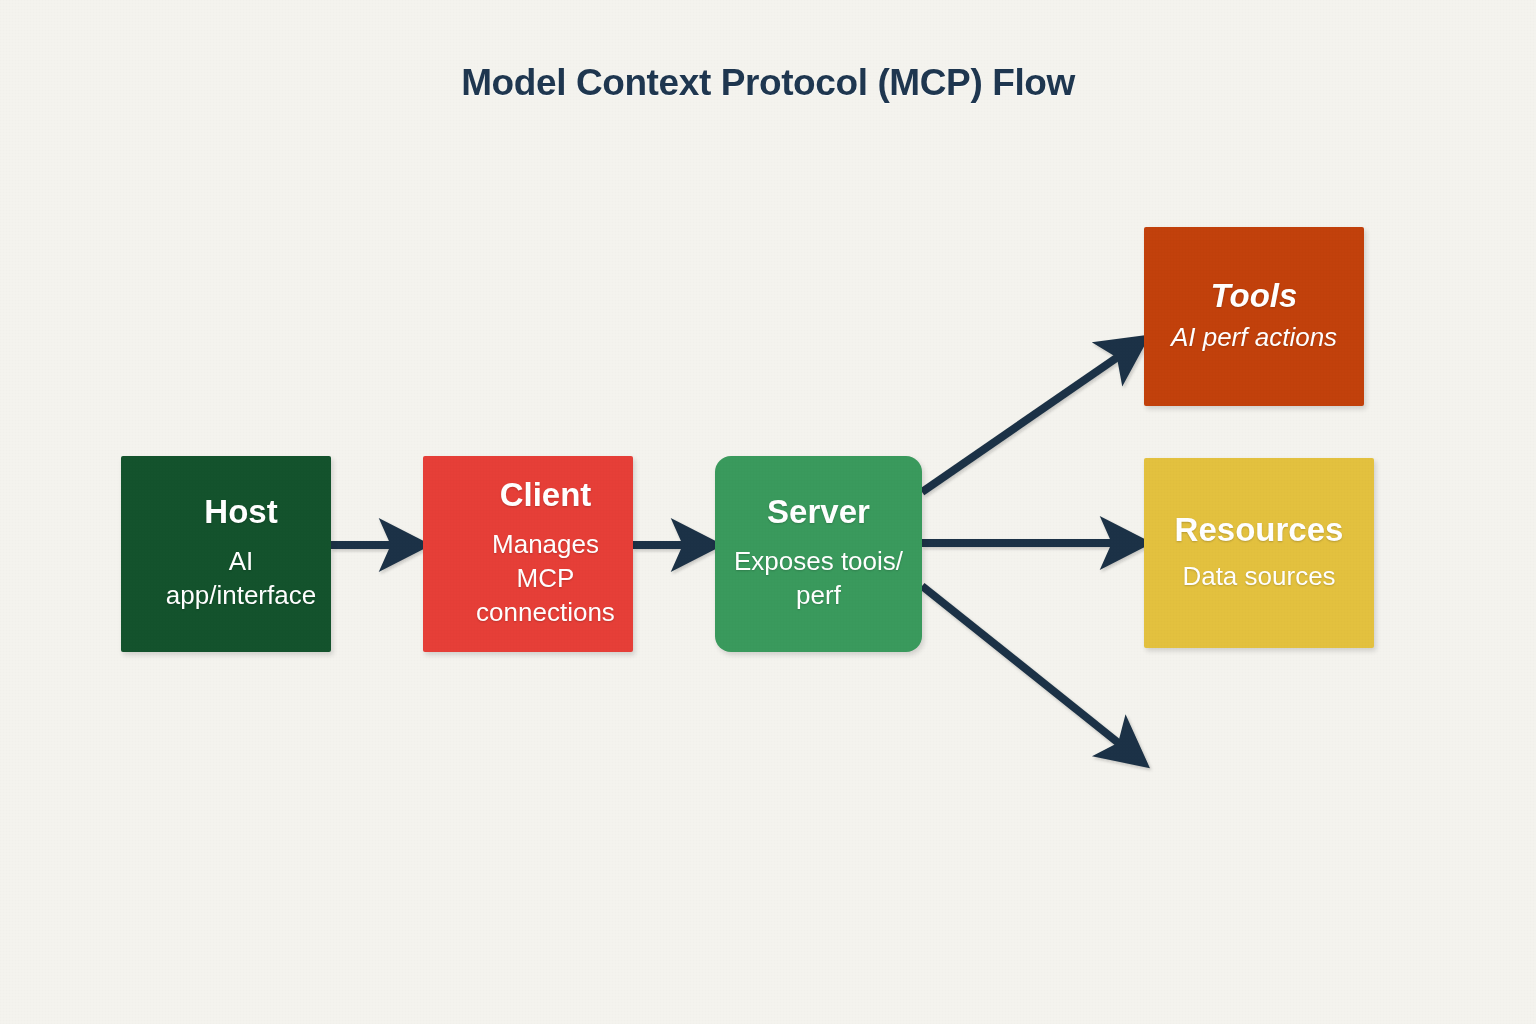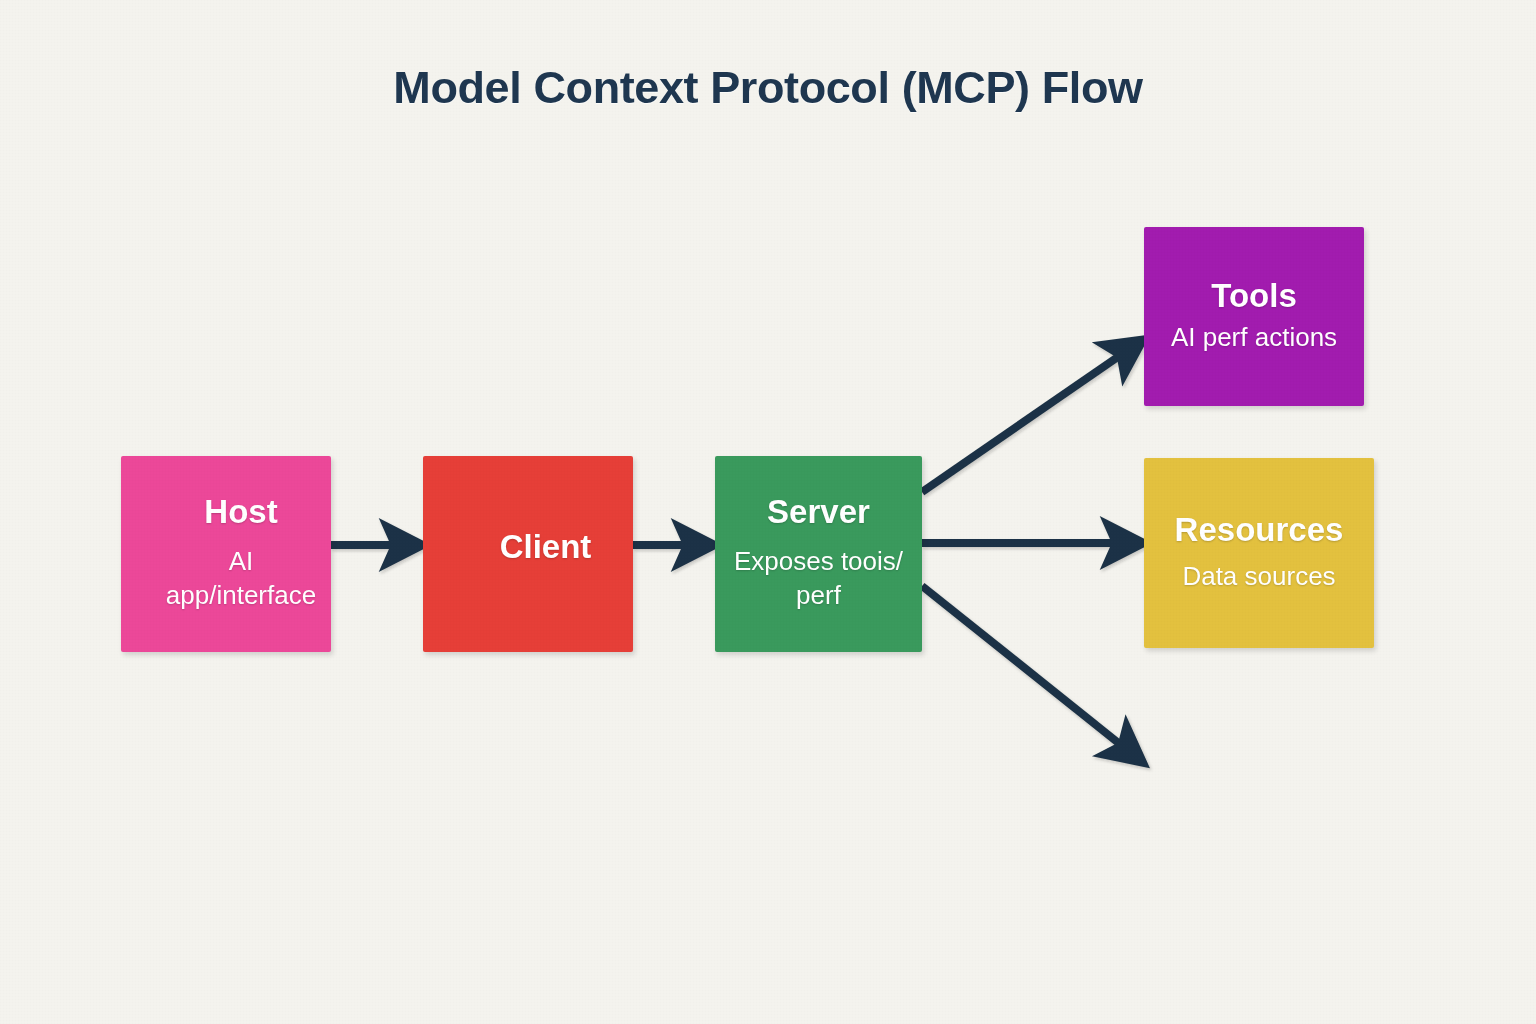--- a/index.html
+++ b/index.html
@@ -33,21 +33,21 @@
     opacity: 0.6;
     z-index: 40;
   }
 
   #title {
     position: absolute;
     left: 0;
     top: 62px;
     width: 1536px;
     text-align: center;
-    font-size: 45px;
+    font-size: 37px;
     font-weight: bold;
     letter-spacing: -0.4px;
     color: #1f3750;
     text-shadow: 0 1px 0 rgba(255,255,255,0.7);
     z-index: 20;
   }
 
   .node {
     position: absolute;
     box-sizing: border-box;
@@ -75,21 +75,21 @@
     font-size: 26px;
     font-weight: normal;
     line-height: 1.32;
     text-shadow: 0 1px 2px rgba(0,0,0,0.18);
     max-width: 190px;
   }
 
   
   #node-host      { left: 121px;  top: 456px; width: 210px; height: 196px; }
   #node-client    { left: 423px;  top: 456px; width: 210px; height: 196px; }
-  #node-server    { left: 715px;  top: 456px; width: 207px; height: 196px; }
+  #node-server    { left: 715px;  top: 456px; width: 207px; height: 196px; border-radius: 16px; }
   #node-tools     { left: 1144px; top: 227px; width: 220px; height: 179px; }
   #node-resources { left: 1144px; top: 458px; width: 230px; height: 190px; }
   #node-prompts   { left: 1144px; top: 698px; width: 220px; height: 190px; }
 
   #node-tools .node-title { margin-bottom: 6px; }
   #node-tools .node-sub { max-width: 210px; }
   #node-resources .node-title { margin-bottom: 12px; }
   #node-prompts .node-title { margin-bottom: 10px; }
 
   #arrows {
@@ -120,35 +120,36 @@
 
     <g filter="url(#softsh)" stroke="#1d3346" stroke-width="8" fill="none" stroke-linecap="butt">
       <line x1="331" y1="545" x2="420" y2="545" marker-end="url(#ah)"></line>
       <line x1="633" y1="545" x2="712" y2="545" marker-end="url(#ah)"></line>
       <line x1="922" y1="543" x2="1141" y2="543" marker-end="url(#ah)"></line>
       <line x1="922" y1="492" x2="1141" y2="341" marker-end="url(#ah)"></line>
       <line x1="922" y1="586" x2="1141" y2="761" marker-end="url(#ah)"></line>
     </g>
   </svg>
 
-  <div class="node" id="node-host" style="background-color: #ec4899; padding-left: 38px;">
+  <div class="node" id="node-host" style="background-color: #14532d; padding-left: 38px;">
     <div class="node-title">Host</div>
     <div class="node-sub">AI app/interface</div>
   </div>
 
   <div class="node" id="node-client" style="background-color: rgb(230, 63, 56); padding-left: 43px;">
     <div class="node-title">Client</div>
+    <div class="node-sub">Manages MCP connections</div>
   </div>
 
   <div class="node" id="node-server" style="background-color: rgb(58, 154, 93);">
     <div class="node-title">Server</div>
     <div class="node-sub">Exposes toois/ perf</div>
   </div>
 
-  <div class="node" id="node-tools" style="background-color: #a21caf;">
+  <div class="node" id="node-tools" style="background-color: #c2410c; font-style: italic;">
     <div class="node-title">Tools</div>
     <div class="node-sub">AI perf actions</div>
   </div>
 
   <div class="node" id="node-resources" style="background-color: rgb(227, 193, 63);">
     <div class="node-title">Resources</div>
     <div class="node-sub">Data sources</div>
   </div>
 
 

